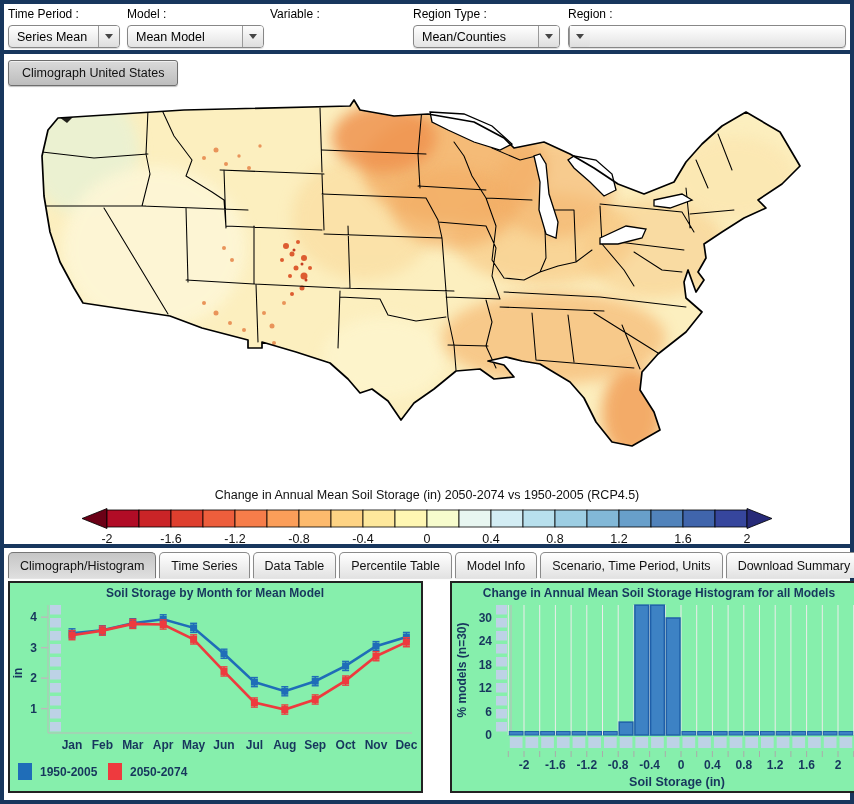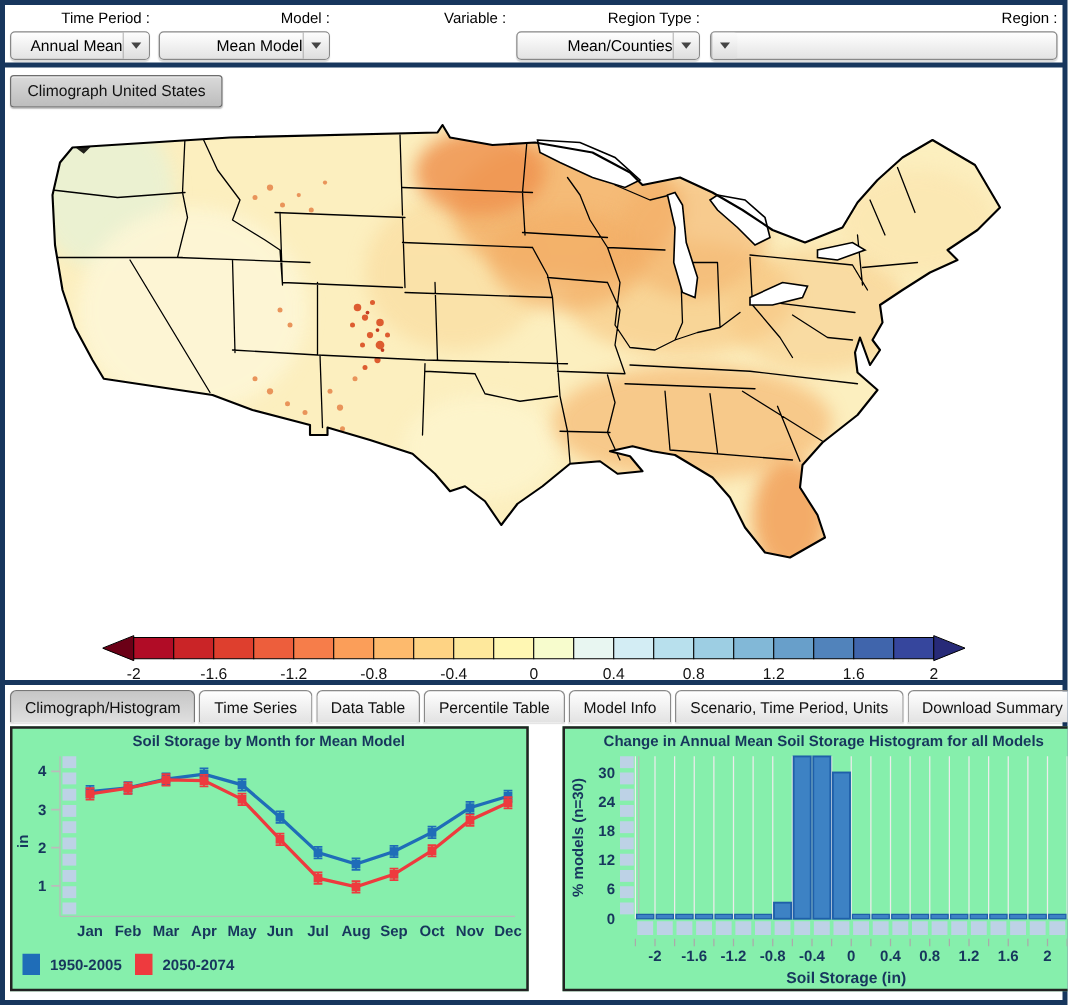--- a/index.html
+++ b/index.html
@@ -9,21 +9,21 @@
   }
   *{margin:0;padding:0;box-sizing:border-box;}
   html,body{width:854px;height:804px;}
   body{background:var(--navy);font-family:"Liberation Sans","DejaVu Sans",sans-serif;position:relative;overflow:hidden;}
   .panel{position:absolute;background:#fff;}
   #panel-toolbar{left:4px;top:4px;width:846px;height:46px;}
   #panel-map{left:4px;top:54px;width:846px;height:490px;}
   #panel-bottom{left:4px;top:548px;width:846px;height:252px;}
 
   
-  .tb-field{position:absolute;top:3px;text-align:right;}
+  .tb-field{position:absolute;top:3px;}
   .tb-label{font-size:12px;color:#000;margin-bottom:4px;white-space:nowrap;}
   .tb-select{position:relative;height:23px;border:1px solid #878787;border-radius:4px;
     background:linear-gradient(#ffffff,#e3e3e3);display:flex;align-items:center;cursor:pointer;
     box-shadow:0 1px 1px rgba(0,0,0,.15);}
   .tb-select .val{font-size:12.5px;color:#000;padding-left:8px;flex:1;white-space:nowrap;overflow:hidden;}
   .tb-select .arrowbox{width:21px;align-self:stretch;border-left:1px solid #9a9a9a;
     display:flex;align-items:center;justify-content:center;background:linear-gradient(#fdfdfd,#dedede);
     border-radius:0 3px 3px 0;}
   .tb-select .arrowbox i{width:0;height:0;border-left:4px solid transparent;border-right:4px solid transparent;
     border-top:5px solid #444;}
@@ -50,21 +50,21 @@
   .state-lines{fill:none;stroke:#000;stroke-width:1.05;stroke-linejoin:round;stroke-linecap:round;}
   .lake{fill:var(--mp-water);stroke:#000;stroke-width:1.3;}
 </style>
 </head>
 <body>
 
 <div class="panel" id="panel-toolbar">
     <div class="tb-field" style="left: 4px; width: 112px;">
       <div class="tb-label">Time Period :</div>
     <div class="tb-select">
-      <span class="val">Annual Mean</span>
+      <span class="val">Series Mean</span>
       <span class="arrowbox">
           <i></i>
         </span>
     </div>
     </div>
     <div class="tb-field" style="left: 123px; width: 137px;">
       <div class="tb-label">Model :</div>
     <div class="tb-select">
       <span class="val">Mean Model</span>
       <span class="arrowbox">
@@ -171,20 +171,21 @@
       <path class="lake" d="M396 14 L430 16 L458 28 L478 46 L466 52 L440 44 L414 32 L398 24 Z"></path>
       <path class="lake" d="M500 58 L506 84 L505 112 L512 136 L522 140 L524 124 L515 96 L512 66 L506 56 Z"></path>
       <path class="lake" d="M540 58 L562 62 L578 76 L582 92 L570 98 L556 84 L540 70 L534 62 Z"></path>
       <path class="lake" d="M566 140 L592 128 L612 131 L608 140 L584 146 L566 146 Z"></path>
       <path class="lake" d="M620 102 L648 96 L658 102 L636 110 L620 108 Z"></path>
     </g>
 
     <path class="map-outline" d="M24 20 L150 12 L316 8 L320 2 L326 12 L360 18 L394 16 L440 24 L470 40 L480 50 L510 44 L536 56 L560 70 L584 86 L610 96 L640 84 L652 64 L668 46 L688 28 L712 14 L746 34 L766 68 L748 86 L724 102 L732 110 L710 120 L688 134 L670 146 L672 160 L664 174 L670 182 L662 194 L654 172 L650 184 L652 200 L668 214 L652 234 L624 256 L608 274 L606 292 L620 314 L626 332 L598 348 L578 344 L562 324 L550 300 L536 284 L506 266 L488 263 L472 259 L454 263 L470 267 L480 279 L460 281 L446 271 L422 273 L400 291 L380 305 L367 322 L354 303 L338 291 L326 295 L314 281 L296 265 L262 254 L228 244 L228 250 L214 250 L214 242 L168 230 L136 218 L49 205 L40 190 L26 164 L16 134 L10 98 L8 58 L14 32 Z"></path>
   </svg>
 
+  <div id="cb-title">Change in Annual Mean Soil Storage (in) 2050-2074 vs 1950-2005 (RCP4.5)</div>
   <svg id="cb-svg" width="690" height="44" viewBox="0 0 690 44">
       <polygon points="0,12.5 25,2.5 25,22.5" fill="#6b0016" stroke="#000" stroke-width="0.8"></polygon>
       <rect x="25" y="4" width="32" height="17" fill="#b10c26" stroke="#000" stroke-width="0.8"></rect>
       <rect x="57" y="4" width="32" height="17" fill="#ca2427" stroke="#000" stroke-width="0.8"></rect>
       <rect x="89" y="4" width="32" height="17" fill="#de3f2e" stroke="#000" stroke-width="0.8"></rect>
       <rect x="121" y="4" width="32" height="17" fill="#ed5e3c" stroke="#000" stroke-width="0.8"></rect>
       <rect x="153" y="4" width="32" height="17" fill="#f67d4a" stroke="#000" stroke-width="0.8"></rect>
       <rect x="185" y="4" width="32" height="17" fill="#fb9e59" stroke="#000" stroke-width="0.8"></rect>
       <rect x="217" y="4" width="32" height="17" fill="#fdba6d" stroke="#000" stroke-width="0.8"></rect>
       <rect x="249" y="4" width="32" height="17" fill="#fed384" stroke="#000" stroke-width="0.8"></rect>

